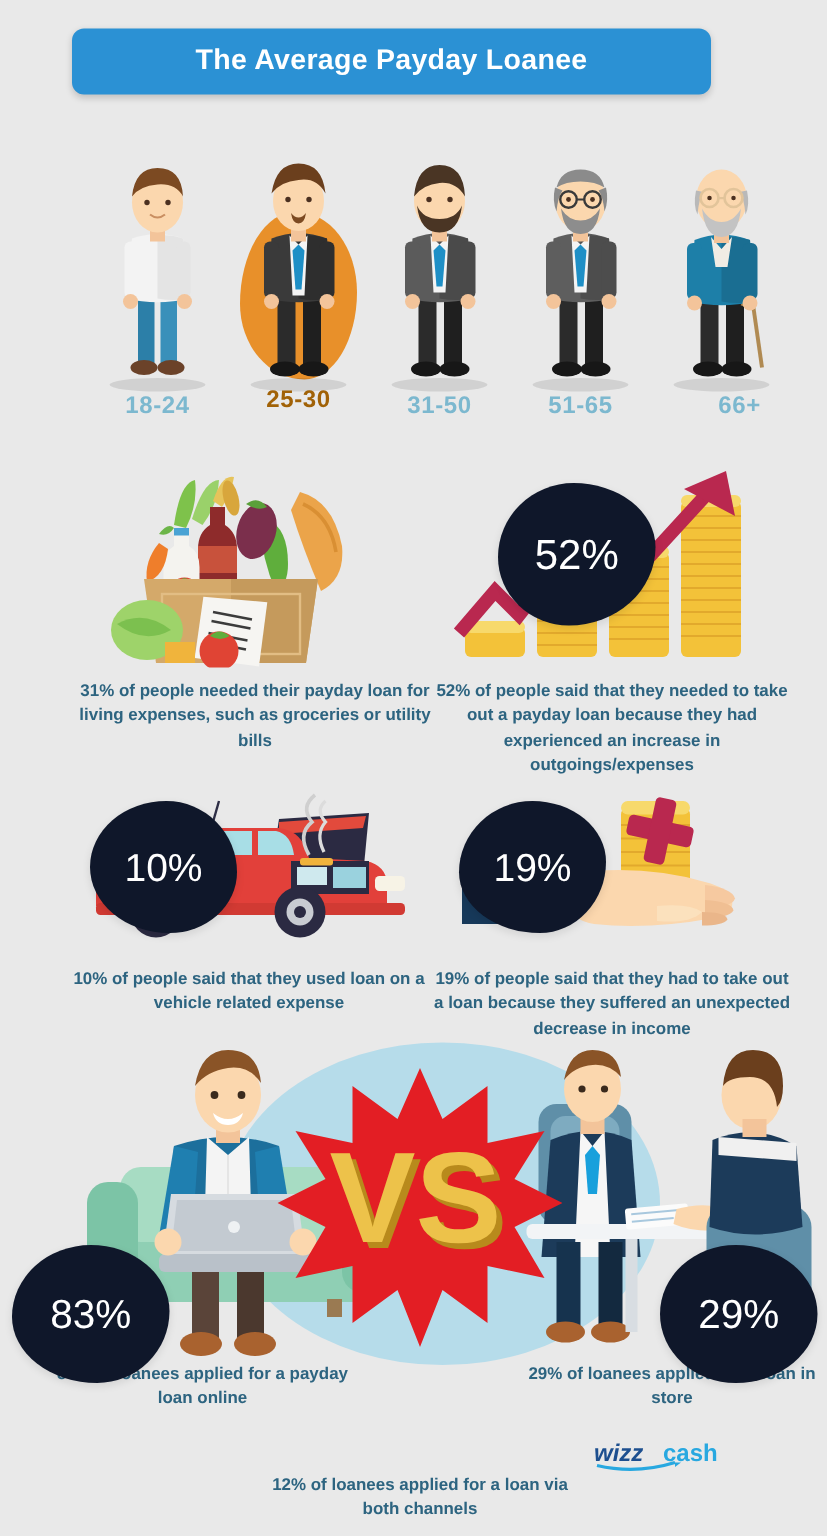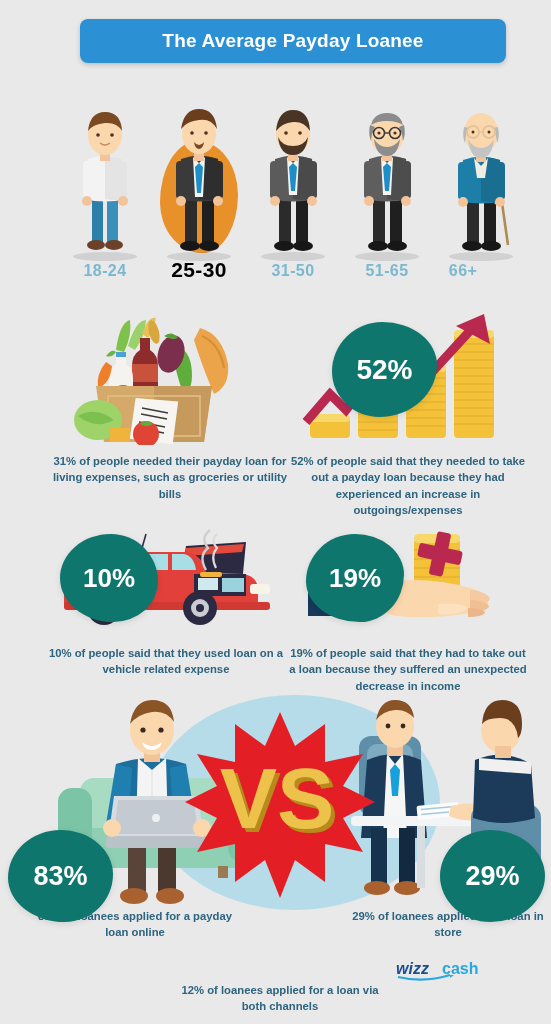--- a/index.html
+++ b/index.html
@@ -13,21 +13,21 @@
   .page {
     position: relative;
     width: 551px;
     height: 1024px;
     background: #e9e9e9;
   }
 
   
   .header-bar {
     position: absolute;
-    left: 80px; top: 19px;
+    left: 48px; top: 19px;
     width: 426px; height: 44px;
     background: #2b91d4;
     border-radius: 8px;
     box-shadow: 0 2px 5px rgba(0,0,0,0.18);
     display: flex; align-items: center; justify-content: center;
   }
   .header-title {
     color: #ffffff;
     font-size: 19px;
     font-weight: bold;
@@ -80,37 +80,37 @@
   }
   .age-label {
     position: absolute;
     text-align: center;
     color: #7cb8cf;
     font-size: 16px;
     font-weight: bold;
     letter-spacing: 0.4px;
   }
   .age-label.active {
-    color: #000000;
-    font-size: 21px;
+    color: #a16207;
+    font-size: 16px;
   }
 
   
   .stat { position: absolute; }
   .stat-art {
     position: relative;
     width: 100%;
     height: 135px;
   }
   .badge {
     position: absolute;
     display: flex; align-items: center; justify-content: center;
-    background: #0f766e;
+    background: #0f172a;
     color: #fff;
-    font-weight: bold;
+    font-weight: normal;
     z-index: 10;
     box-shadow: 0 2px 6px rgba(0,0,0,0.10);
   }
   .badge.b53 {
     width: 105px; height: 95px; left: 130px; top: 52px;
     font-size: 28px;
     border-radius: 52% 48% 44% 56% / 48% 55% 45% 52%;
   }
   .badge.b52 {
     width: 105px; height: 95px; left: 44px; top: 12px;
@@ -324,21 +324,21 @@
         <circle cx="51" cy="25" r="1.5" fill="#4b3020"></circle>
       </svg>
     </div>
   </div>
 
   <div class="age-labels">
     <div class="age-label" style="left:62px; width:86px;">18-24</div>
     <div class="age-label active" style="left:152px; width:94px; top:-4px;">25-30</div>
     <div class="age-label" style="left:250px; width:86px;">31-50</div>
     <div class="age-label" style="left:344px; width:86px;">51-65</div>
-    <div class="age-label" style="left:420px; width:86px;">66+</div>
+    <div class="age-label" style="left:450px; width:86px;">66+</div>
   </div>
 
   <div class="stat" style="left:50px; top:310px; width:240px;">
     <div class="stat-art">
       <svg width="240" height="135" viewBox="0 0 240 135">
 
         <path d="M66 40 q4 -28 14 -30 q2 16 -6 32 z" fill="#7ec24b"></path>
         <path d="M78 36 q8 -26 18 -26 q-1 17 -11 30 z" fill="#9ad16a"></path>
         <path d="M92 24 q6 -18 14 -16 q-2 12 -8 20 z" fill="#e6c35a"></path>
         <ellipse cx="104" cy="22" rx="5" ry="12" fill="#d8a63c" transform="rotate(-14 104 22)"></ellipse>

